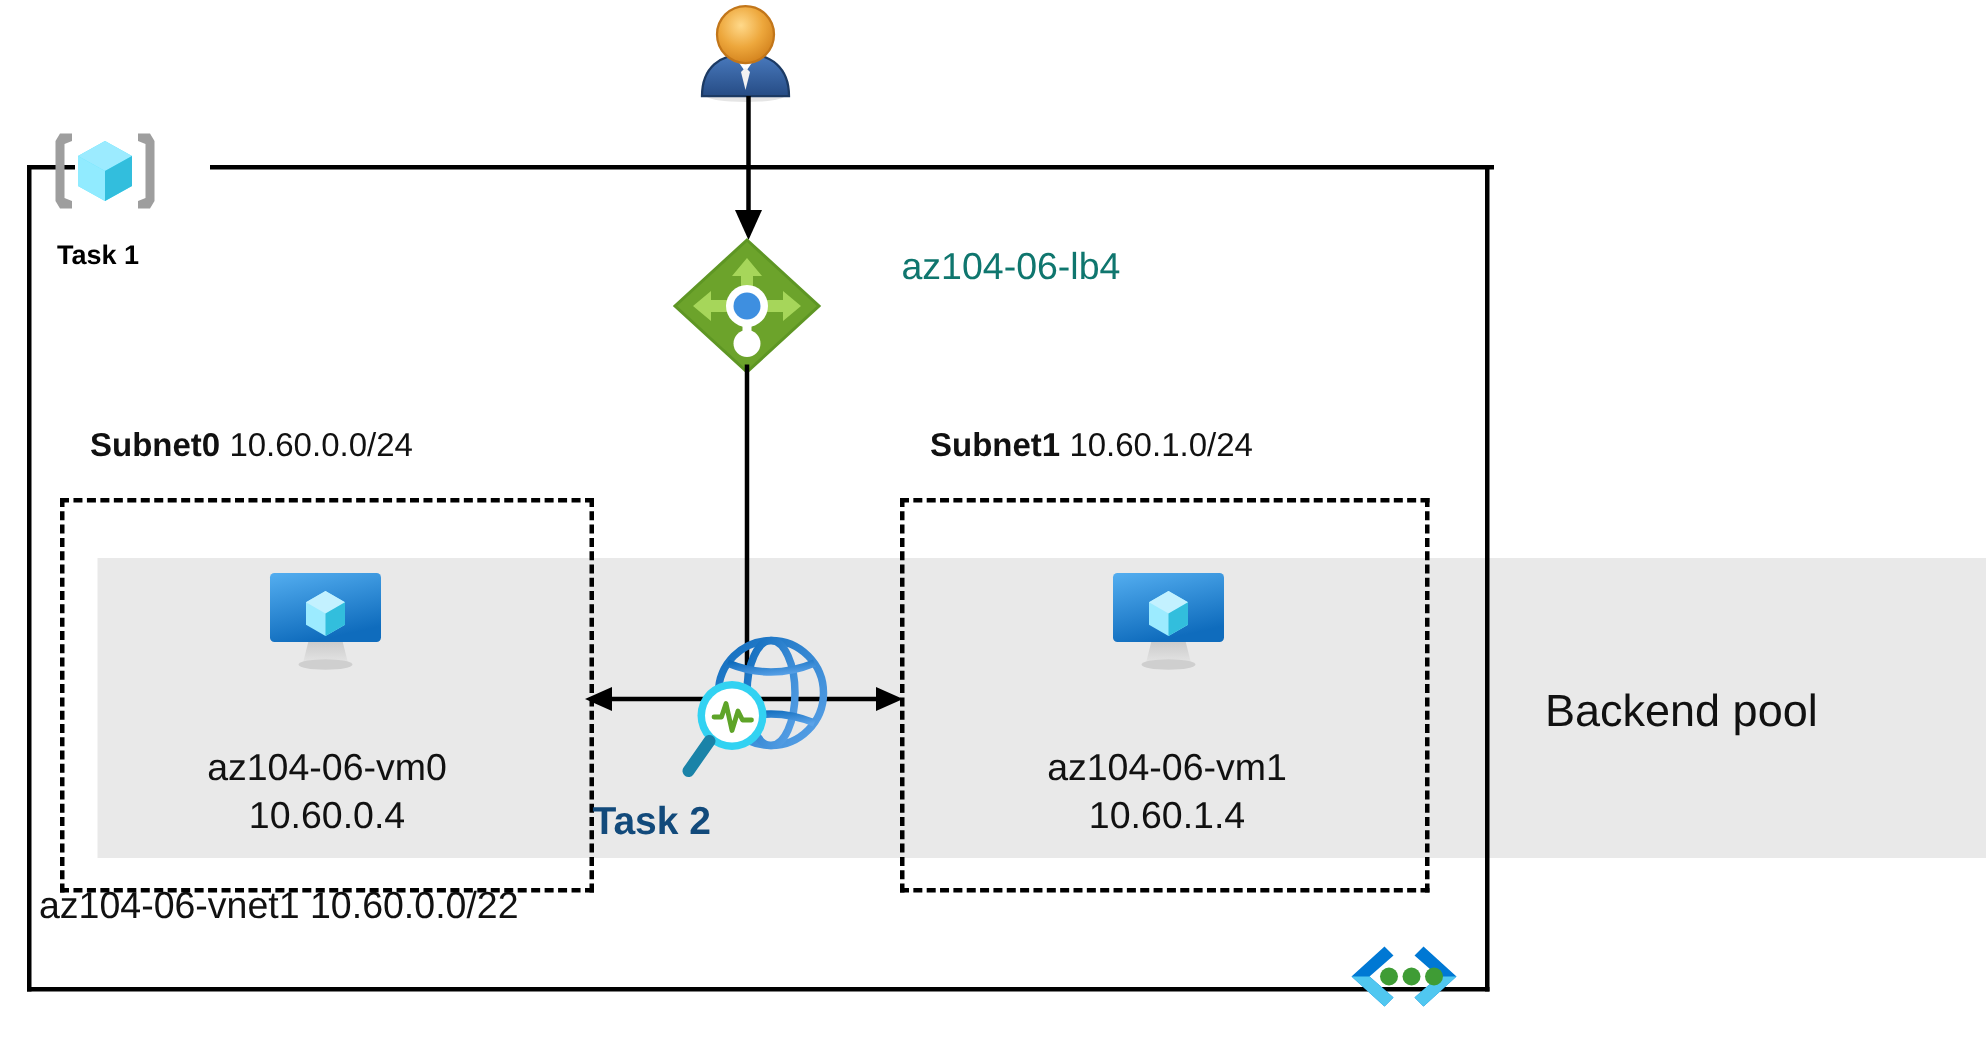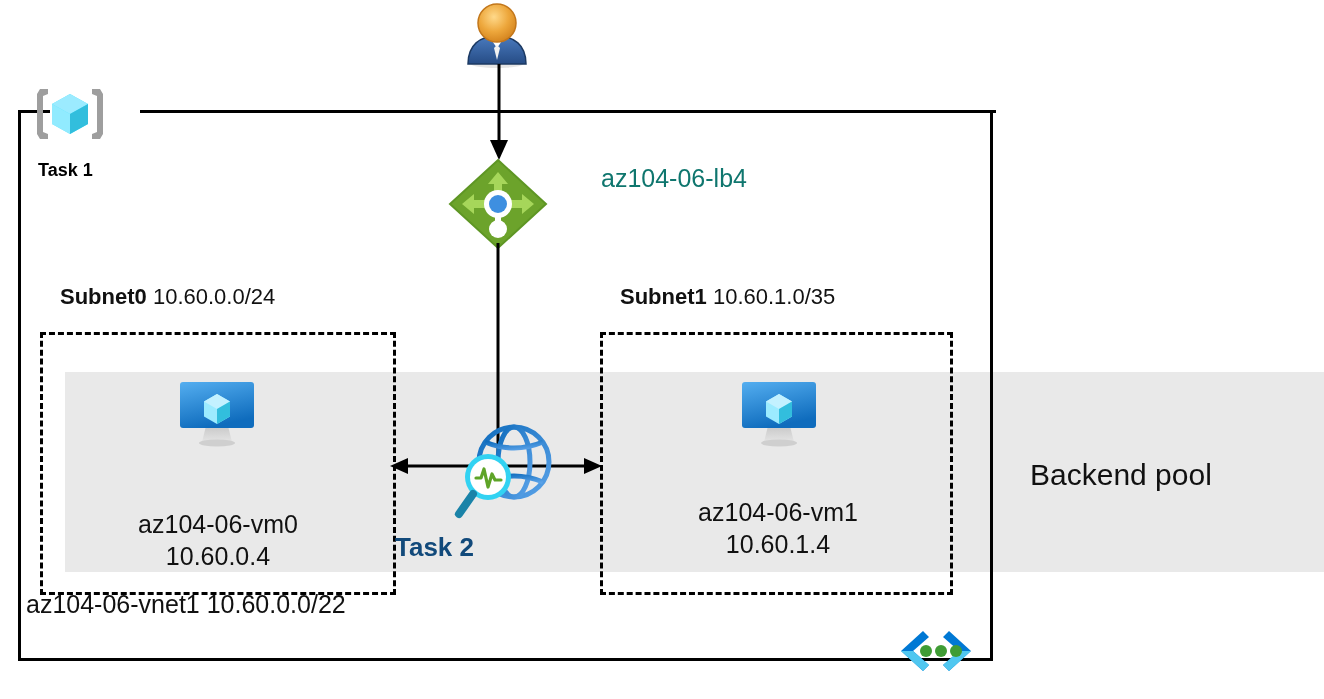--- a/index.html
+++ b/index.html
@@ -46,21 +46,21 @@
     border:3px dashed #000; box-sizing:border-box; background:transparent;
   }
   .sn0-box{ left:40px; top:332px; width:356px; height:263px; }
   .sn1-box{ left:600px; top:332px; width:353px; height:263px; }
 
   
   .vm-icon{ width:82px; height:70px; }
   .vm0-icon{ left:176px; top:378px; }
   .vm1-icon{ left:738px; top:378px; }
   .vm-text{ font-size:25px; color:#111; text-align:center; white-space:nowrap; line-height:1.28; }
-  .vm0-text{ left:60px; top:508px; width:316px; }
+  .vm0-text{ left:60px; top:496px; width:316px; }
   .vm1-text{ left:620px; top:496px; width:316px; }
 
   
   .lb-icon{ left:448px; top:158px; width:100px; height:92px; }
   .lb-text{ left:557px; top:161px; font-size:25px; color:#0f766e; line-height:1.42; white-space:nowrap;margin-left:44px; }
 
   
   .user-icon{ left:460px; top:2px; width:74px; height:66px; }
 
   
@@ -172,21 +172,21 @@
     <polygon points="41,16 54,23.5 41,31 28,23.5" fill="#C3F1FF"></polygon>
     <polygon points="41,31 54,23.5 54,38.5 41,46" fill="#32BEDD"></polygon>
   </svg>
   <div class="abs vm-text vm0-text">
     <div>az104-06-vm0</div>
     <div>10.60.0.4</div>
   </div>
 
   <div class="abs subnet-label sn1-label">
     <b>Subnet1</b> 
-    <span>10.60.1.0/35</span>
+    <span>10.60.1.0/24</span>
   </div>
   <div class="abs subnet-box sn1-box"></div>
 
   <svg class="abs vm-icon vm1-icon" viewBox="0 0 82 70">
     <defs>
       <linearGradient id="vmG1" x1="0" y1="0" x2="0.35" y2="1">
         <stop offset="0%" stop-color="#54AEF0"></stop>
         <stop offset="100%" stop-color="#0F6CBD"></stop>
       </linearGradient>
       <linearGradient id="standG1" x1="0" y1="0" x2="0" y2="1">

